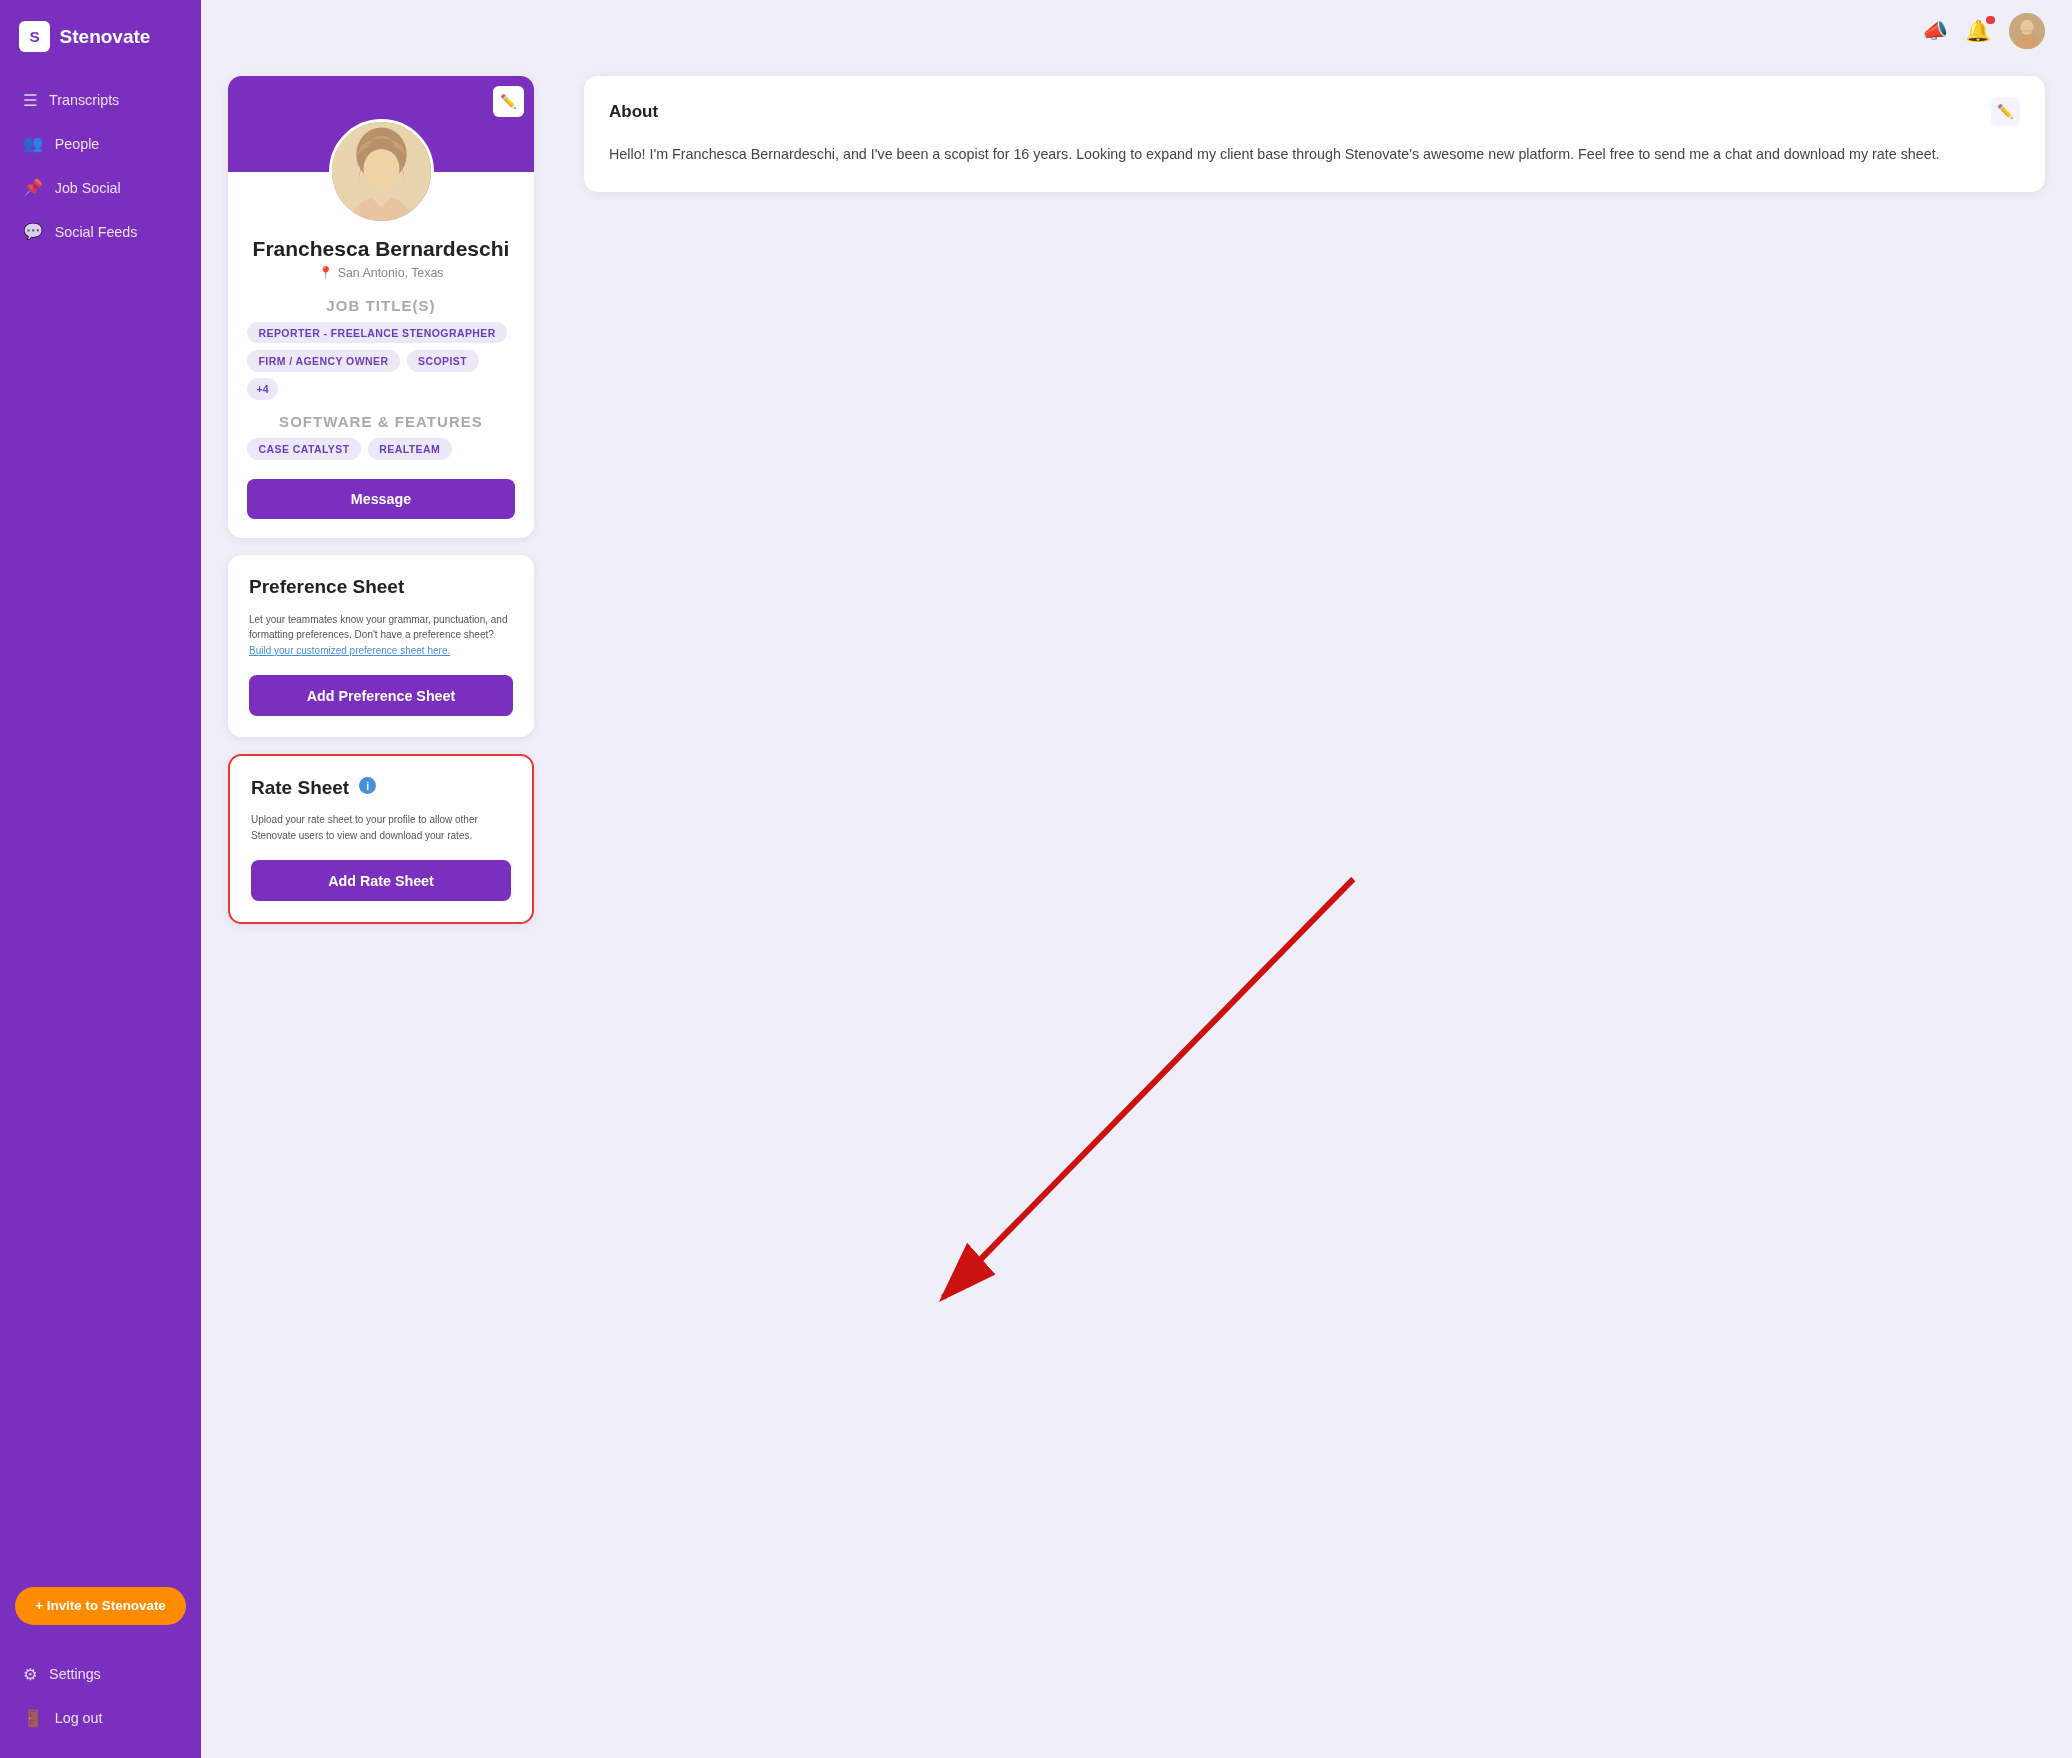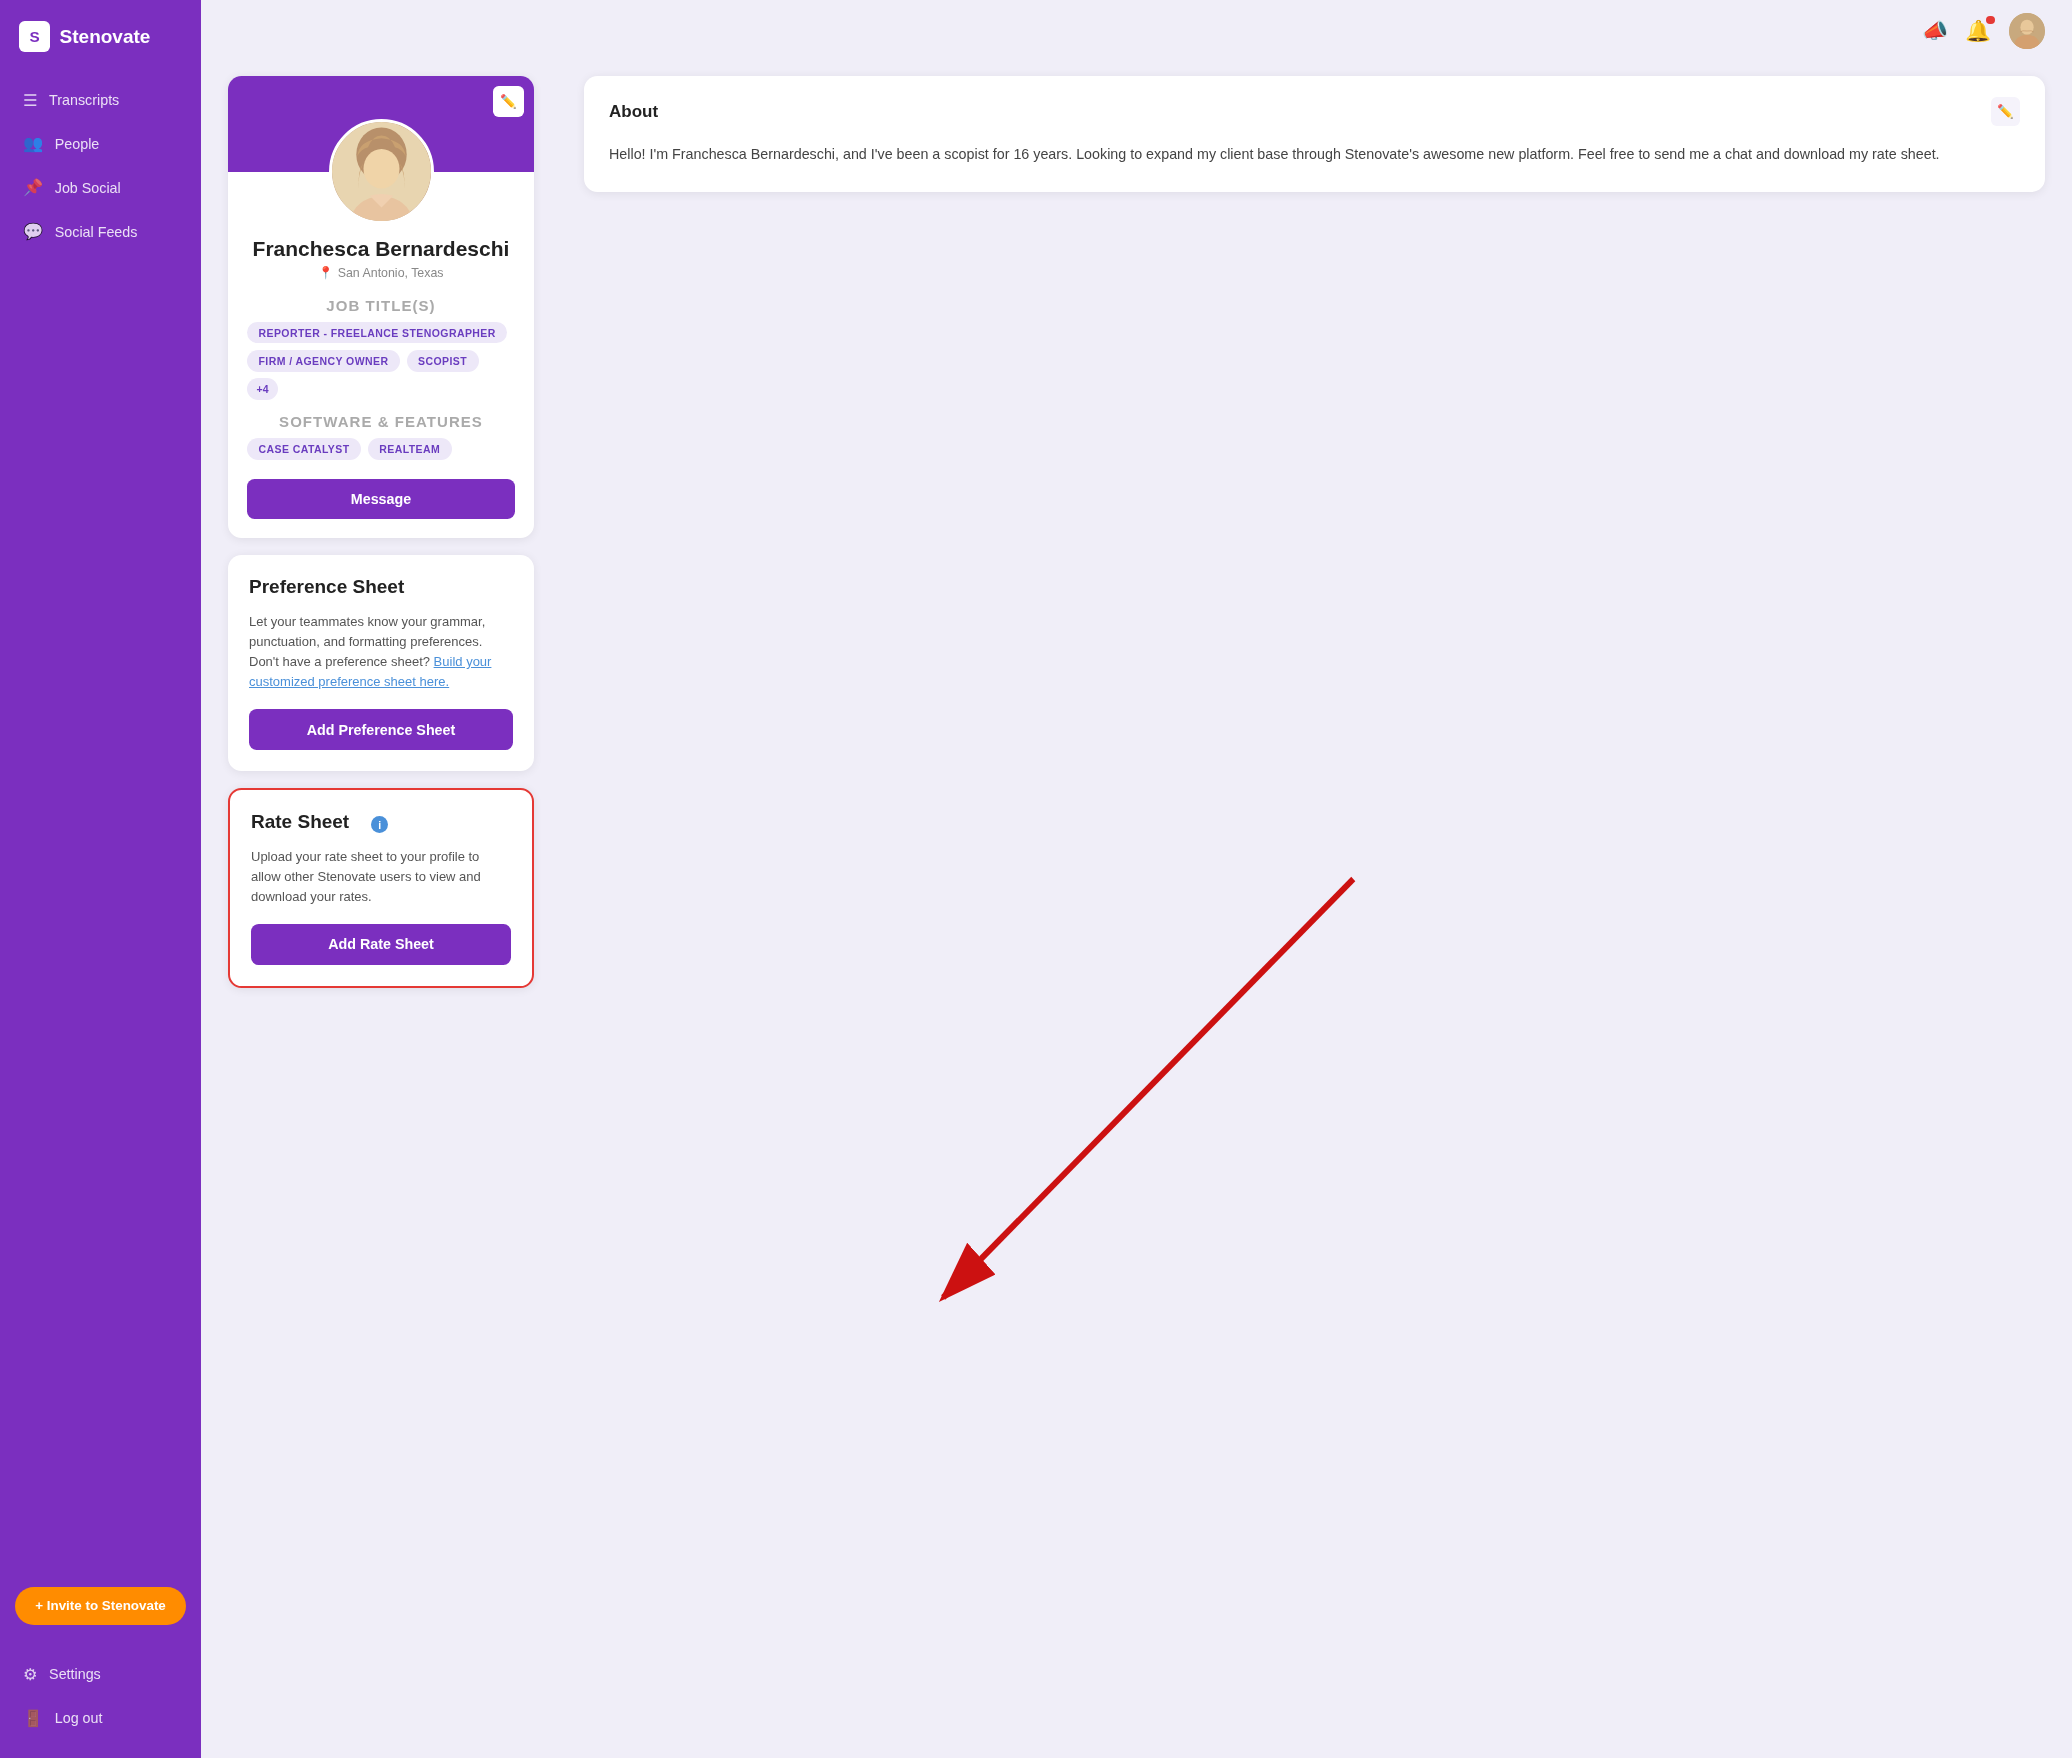--- a/index.html
+++ b/index.html
@@ -242,21 +242,21 @@
       padding: 21px 21px 21px 21px;
       box-shadow: 0 1.9px 9.6px rgba(0,0,0,0.07);
     }
     .sheet-title {
       font-size: 19px;
       font-weight: 700;
       color: #222;
       margin-bottom: 13.4px;
     }
     .sheet-desc {
-      font-size: 13px;
+      font-size: 10px;
       color: #555;
       line-height: 1.55;
       margin-bottom: 17px;
     }
     .sheet-link {
       color: #4a90d9;
       text-decoration: underline;
       cursor: pointer;
     }
     .sheet-button {
@@ -275,22 +275,22 @@
     .rate-sheet-card {
       background: white;
       border-radius: 13.4px;
       padding: 21px 21px 21px 21px;
       box-shadow: 0 1.9px 9.6px rgba(0,0,0,0.07);
       border: 2.4px solid #e53935;
       position: relative;
     }
     .rate-sheet-title-row {
       display: flex;
-      align-items: flex-end;
-      gap: 22px;
+      align-items: flex-start;
+      gap: 10px;
       margin-bottom: 13.4px;
     }
     .info-badge {
       background: #4a90d9;
       color: white;
       border-radius: 50%;
       width: 17px; height: 17px;
       font-size: 10.5px;
       font-weight: 700;
       display: flex; align-items: center; justify-content: center;

